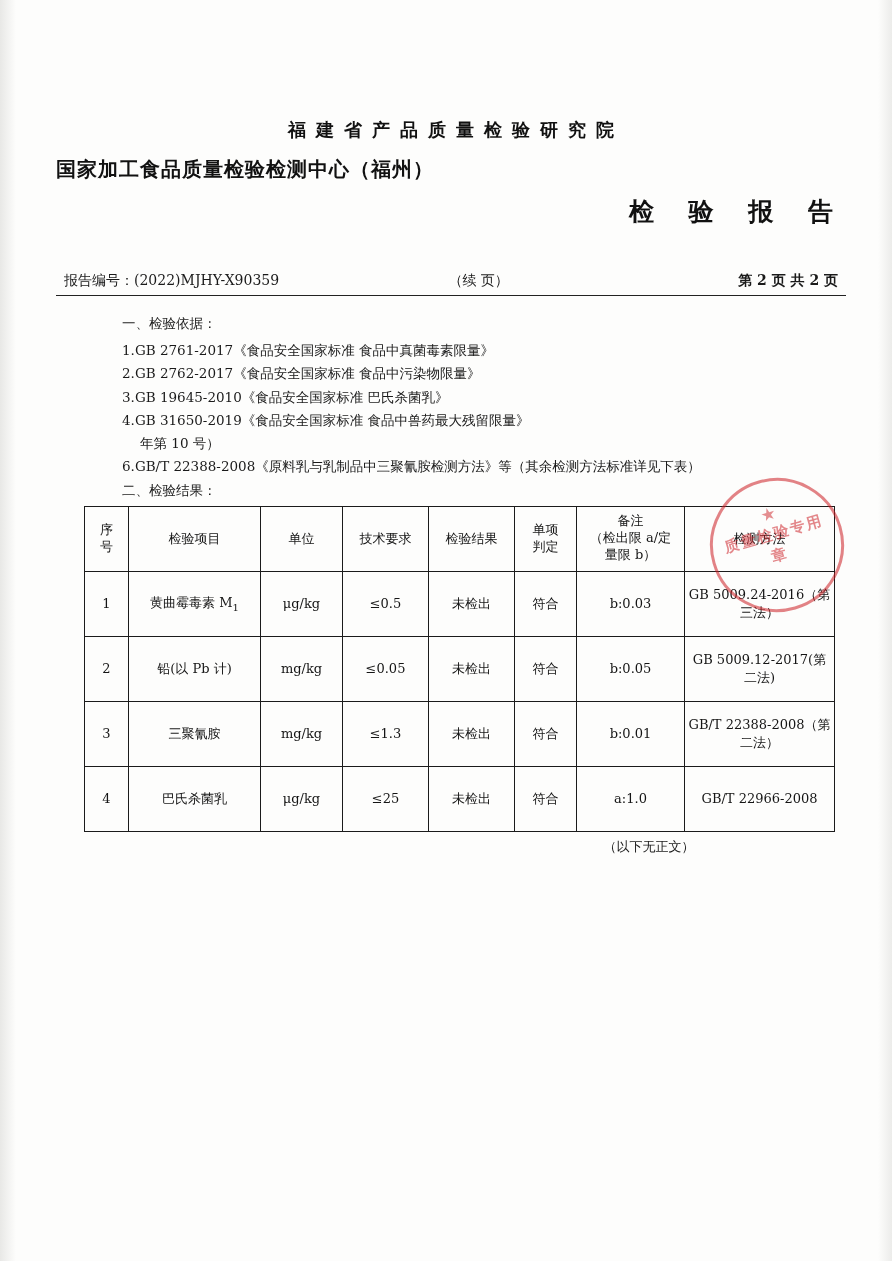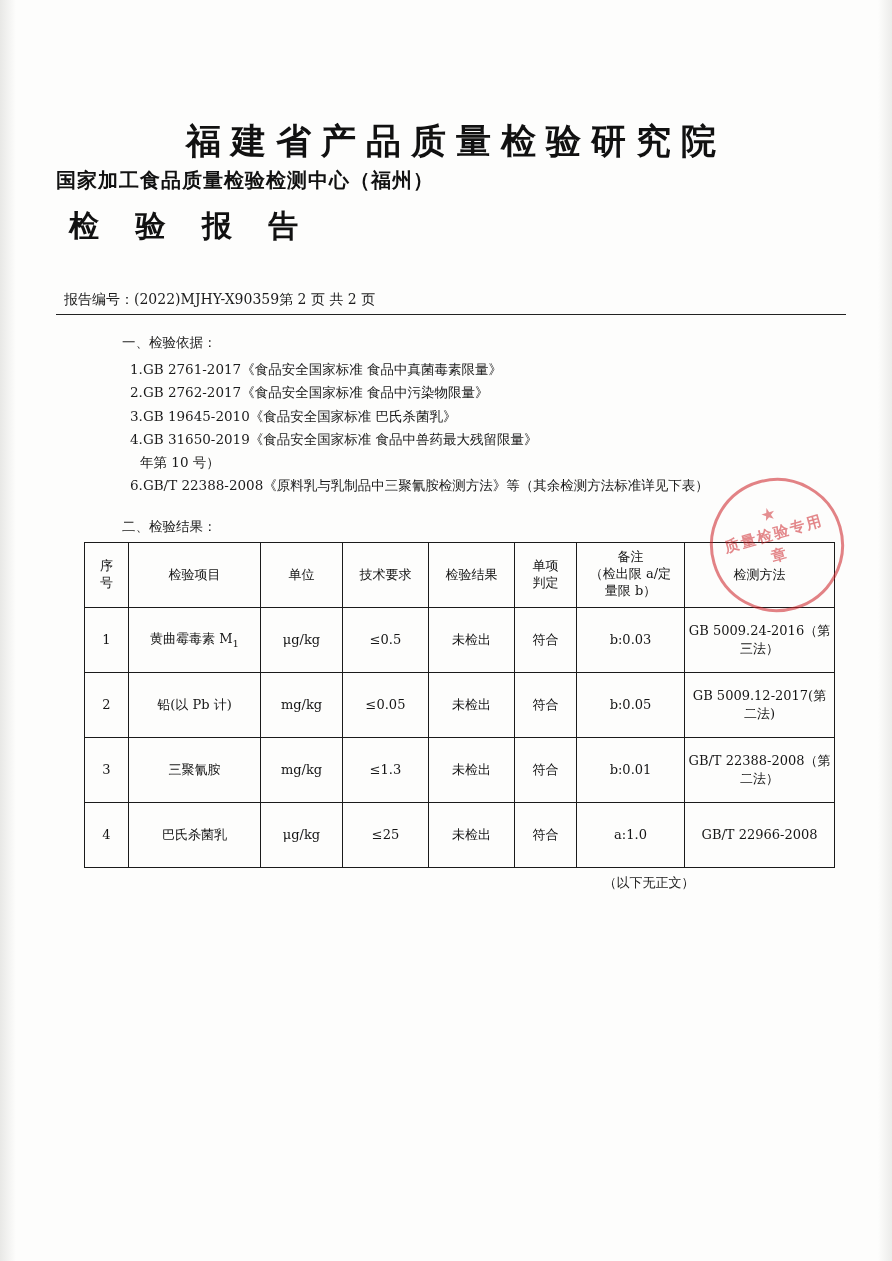--- a/index.html
+++ b/index.html
@@ -40,39 +40,39 @@
     position: absolute;
     left: 56px;
     right: 46px;
     top: 118px;
   }
 
   .org-title {
     text-align: center;
     font-family: "DejaVu Serif", "Liberation Serif", serif;
     font-weight: bold;
-    font-size: 35px;
+    font-size: 18px;
     letter-spacing: 10px;
     color: #111;
-    margin: 0 0 2px 0;
+    margin: 0 0 14px 0;
     padding-left: 10px;
   }
   .center-title {
     font-family: "DejaVu Serif", "Liberation Serif", serif;
     font-weight: bold;
     font-size: 20px;
     letter-spacing: 1px;
     color: #111;
     margin: 0 0 12px 0;
   }
   .report-title {
-    text-align: left;
+    text-align: right;
     font-family: "DejaVu Serif", "Liberation Serif", serif;
     font-weight: bold;
-    font-size: 30px;
+    font-size: 25px;
     letter-spacing: 13px;
     color: #111;
     margin: 0 0 18px 0;
     padding-left: 13px;
   }
 
   .meta-row {
     display: flex;
     align-items: flex-end;
     font-family: "DejaVu Serif", "Liberation Serif", serif;
@@ -81,41 +81,40 @@
     border-bottom: 1.6px solid #222;
     margin-bottom: 16px;
     margin-top: 44px;
   }
   .meta-left { white-space: nowrap; }
   .meta-center {
     flex: 1;
     text-align: center;
     padding-right: 60px;
   }
-  .meta-right { white-space: nowrap; }
+  .meta-right { white-space: nowrap; font-weight: bold; }
 
   .section {
     font-family: "DejaVu Serif", "Liberation Serif", serif;
     font-size: 13.5px;
     line-height: 1.72;
     padding-left: 66px;
   }
   .section-heading {
     font-size: 13.5px;
     margin-bottom: 4px;
   }
   .basis-item {
-    margin-left: 8px;
     white-space: nowrap;
   }
   .basis-cont {
     margin-left: 18px;
   }
   .results-heading {
-    margin-top: 17px;
+    margin-top: 0;
     margin-bottom: 4px;
   }
 
   table.report {
     border-collapse: collapse;
     width: 750px;
     margin: 0 0 0 28px;
     table-layout: fixed;
     font-family: "DejaVu Serif", "Liberation Serif", serif;
   }
@@ -200,20 +199,21 @@
   <div class="content">
 
     <h1 class="org-title">福建省产品质量检验研究院</h1>
     <h2 class="center-title">国家加工食品质量检验检测中心（福州）</h2>
     <h2 class="report-title">检 验 报 告</h2>
 
     <div class="meta-row">
       <div class="meta-left">
         <span>报告编号：</span><span>(2022)MJHY-X90359</span>
       </div>
+      <div class="meta-center">（续 页）</div>
       <div class="meta-right">第 2 页  共 2 页</div>
     </div>
 
     <div class="section">
       <div class="section-heading">一、检验依据：</div>
       <div class="basis-item">1.GB 2761-2017《食品安全国家标准 食品中真菌毒素限量》</div>
       <div class="basis-item">2.GB 2762-2017《食品安全国家标准 食品中污染物限量》</div>
       <div class="basis-item">3.GB 19645-2010《食品安全国家标准 巴氏杀菌乳》</div>
       <div class="basis-item">4.GB 31650-2019《食品安全国家标准 食品中兽药最大残留限量》</div>
       <div class="basis-item basis-cont">年第 10 号）</div>

